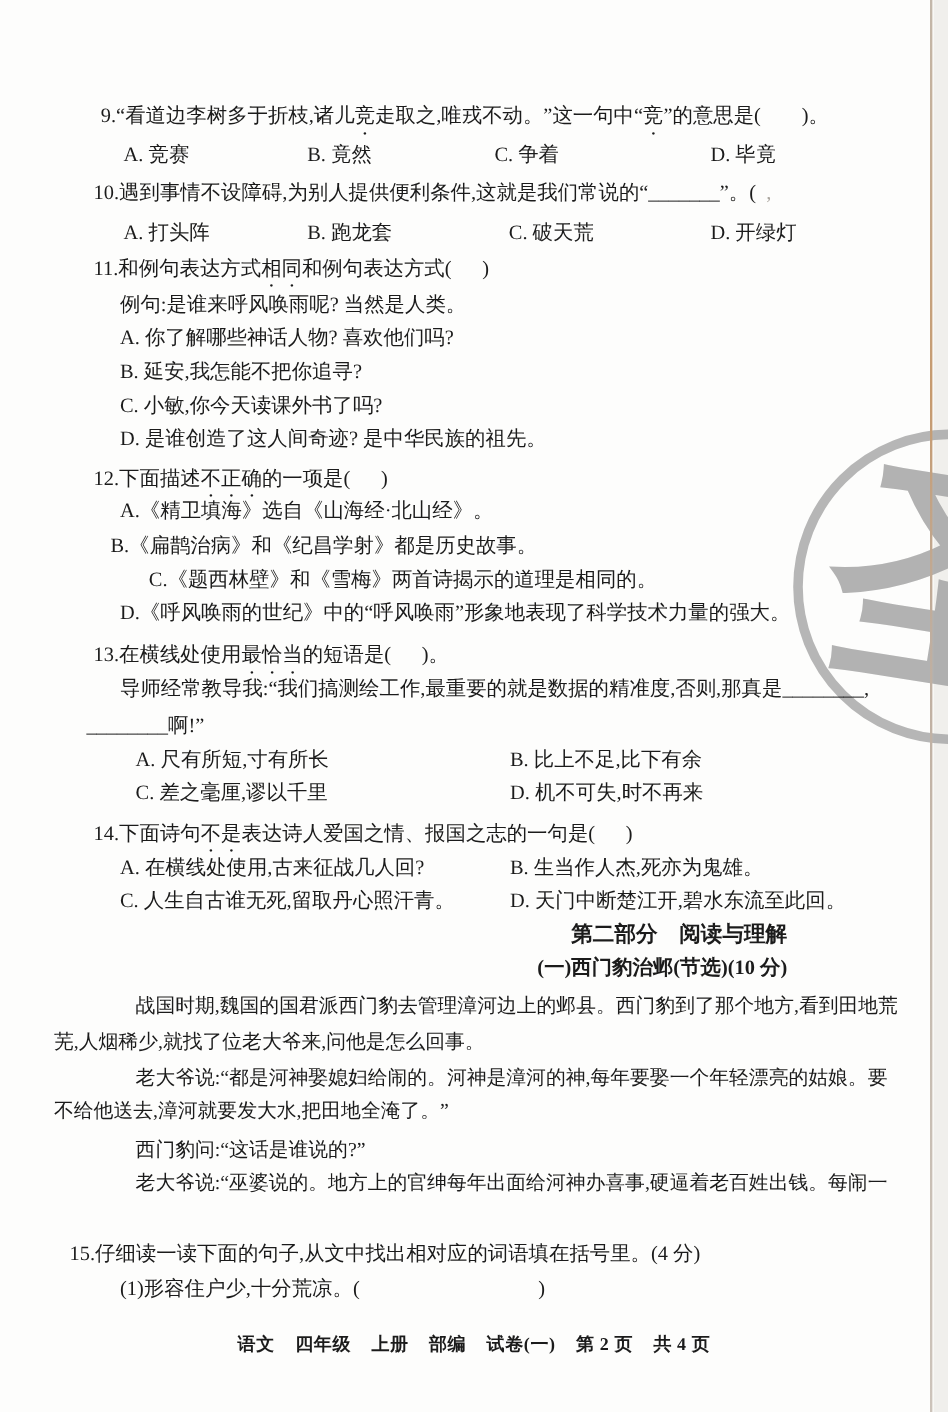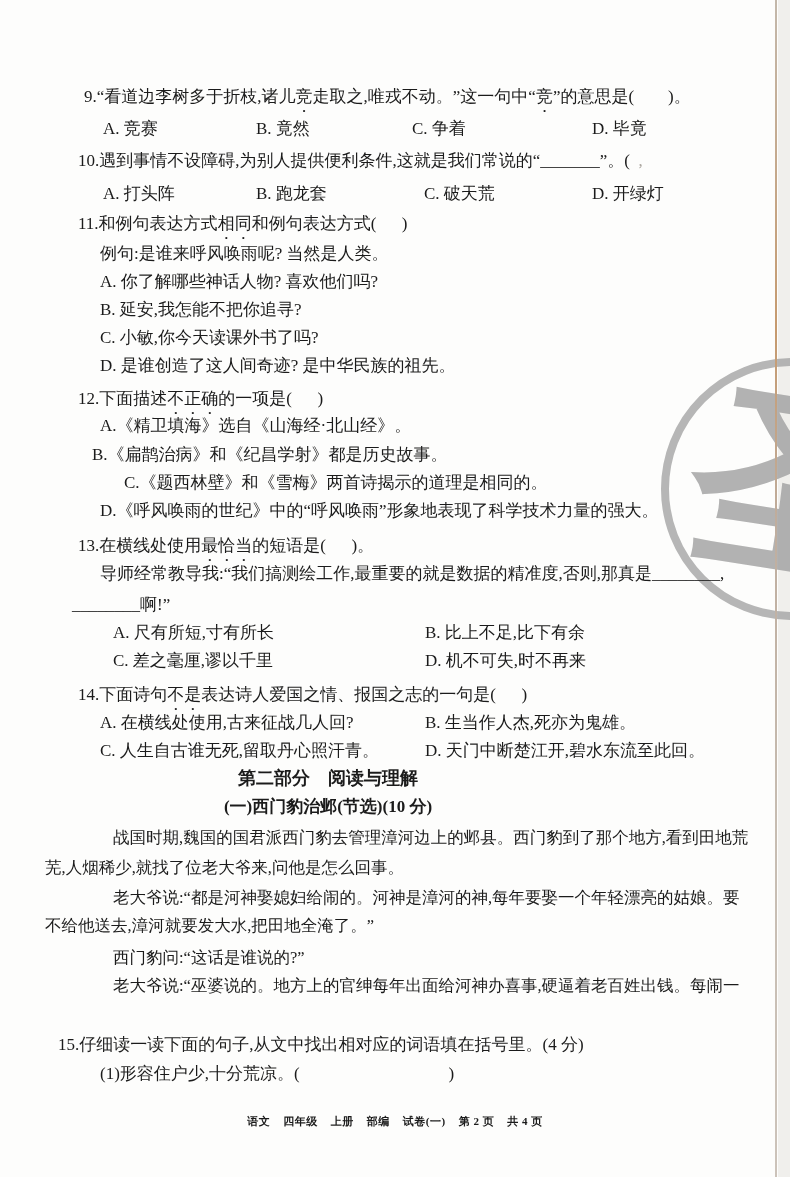--- a/index.html
+++ b/index.html
@@ -4,23 +4,23 @@
 <style>
   html,body{margin:0;padding:0;background:#e8e8e8;}
   .page{
     position:relative;width:790px;height:1177px;margin:0 auto;
     background:#fdfdfc;overflow:hidden;color:#1b1b1b;
     font-family:"Liberation Serif","DejaVu Serif",serif;
   }
   .ln{position:absolute;white-space:pre;font-size:17px;line-height:22px;z-index:3;}
   .psg{font-size:16.5px;}
   .indent{padding-left:68px;}
-  .center{left:0;width:656px;text-align:center;font-weight:700;font-size:18px;}
+  .center{left:0;width:656px;text-align:right;font-weight:700;font-size:18px;}
   .sub{font-size:17px;}
-  .footer-ln{left:0;width:790px;text-align:center;font-weight:700;font-size:11px;letter-spacing:.5px;}
+  .footer-ln{left:0;width:790px;text-align:center;font-weight:700;font-size:15px;letter-spacing:.5px;}
   .em{
     -webkit-text-emphasis:filled dot;-webkit-text-emphasis-position:under left;
     text-emphasis:filled dot;text-emphasis-position:under left;
   }
   .faint{color:#aaa59e;}
   .edge-shade{position:absolute;top:0;left:778px;width:12px;height:1177px;background:#f0efec;z-index:1;}
   .edge-line{
     position:absolute;top:0;left:775px;width:2px;height:1177px;z-index:4;
     background:linear-gradient(180deg,#c3b8ab 0%,#c69a6e 28%,#bfae9f 45%,#c6bcb1 70%,#ccc3ba 100%);
   }

